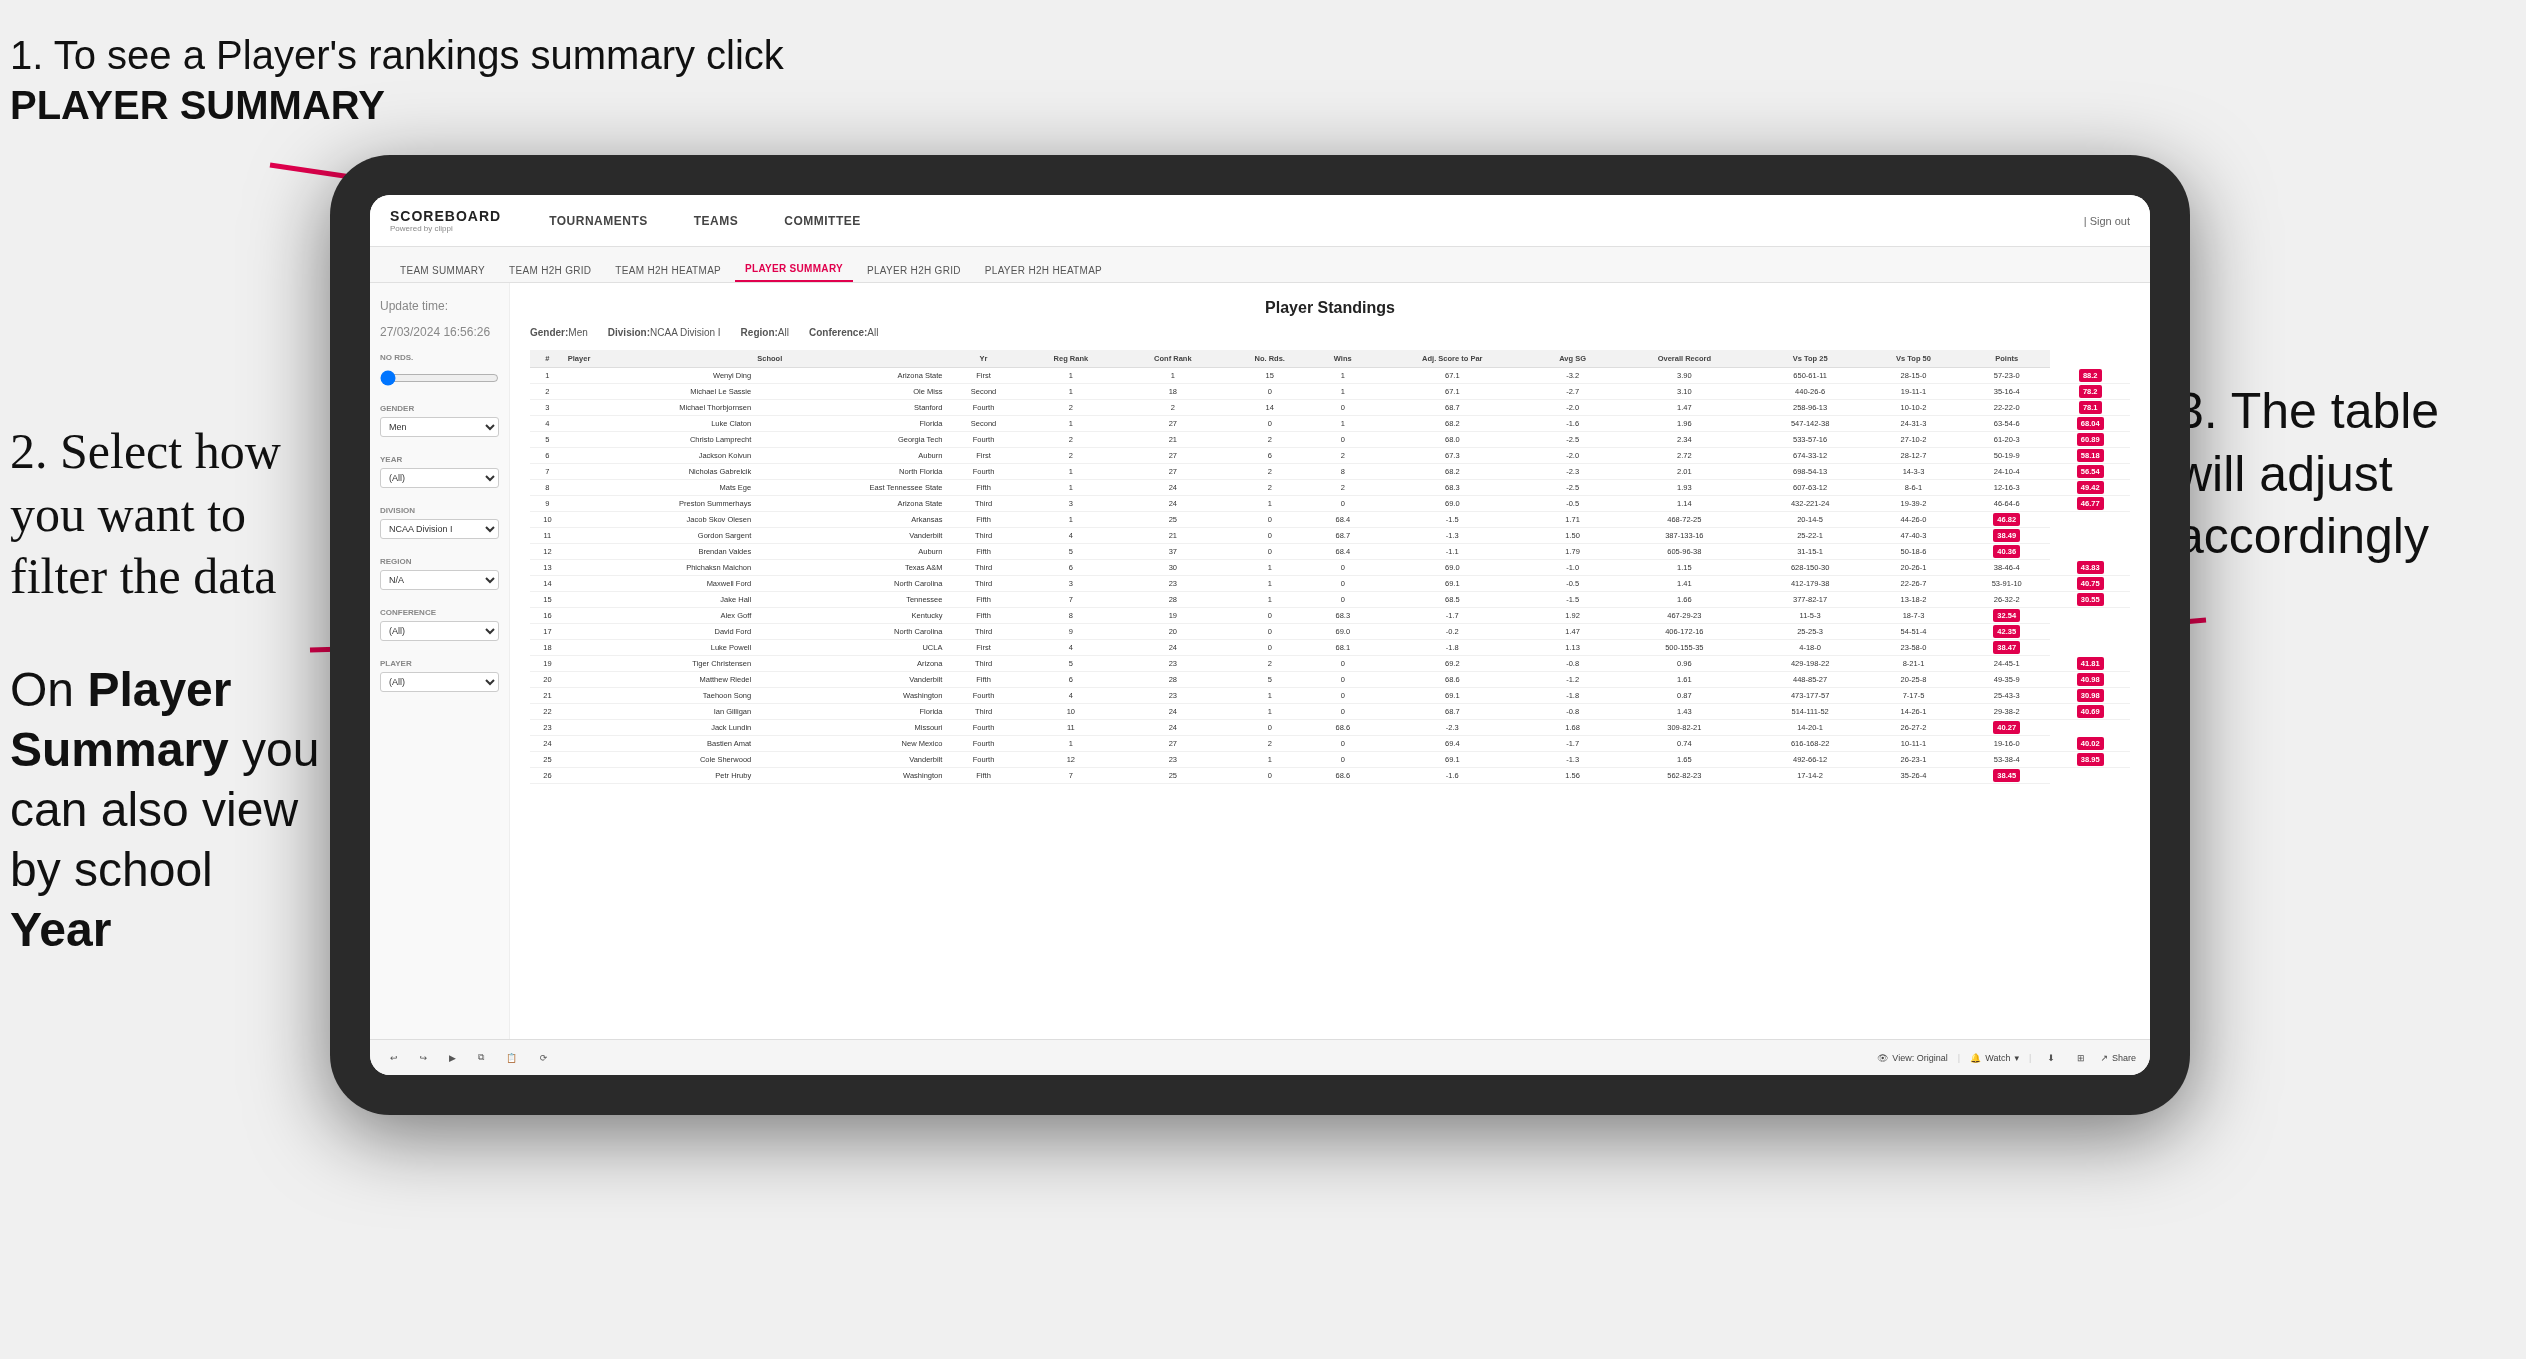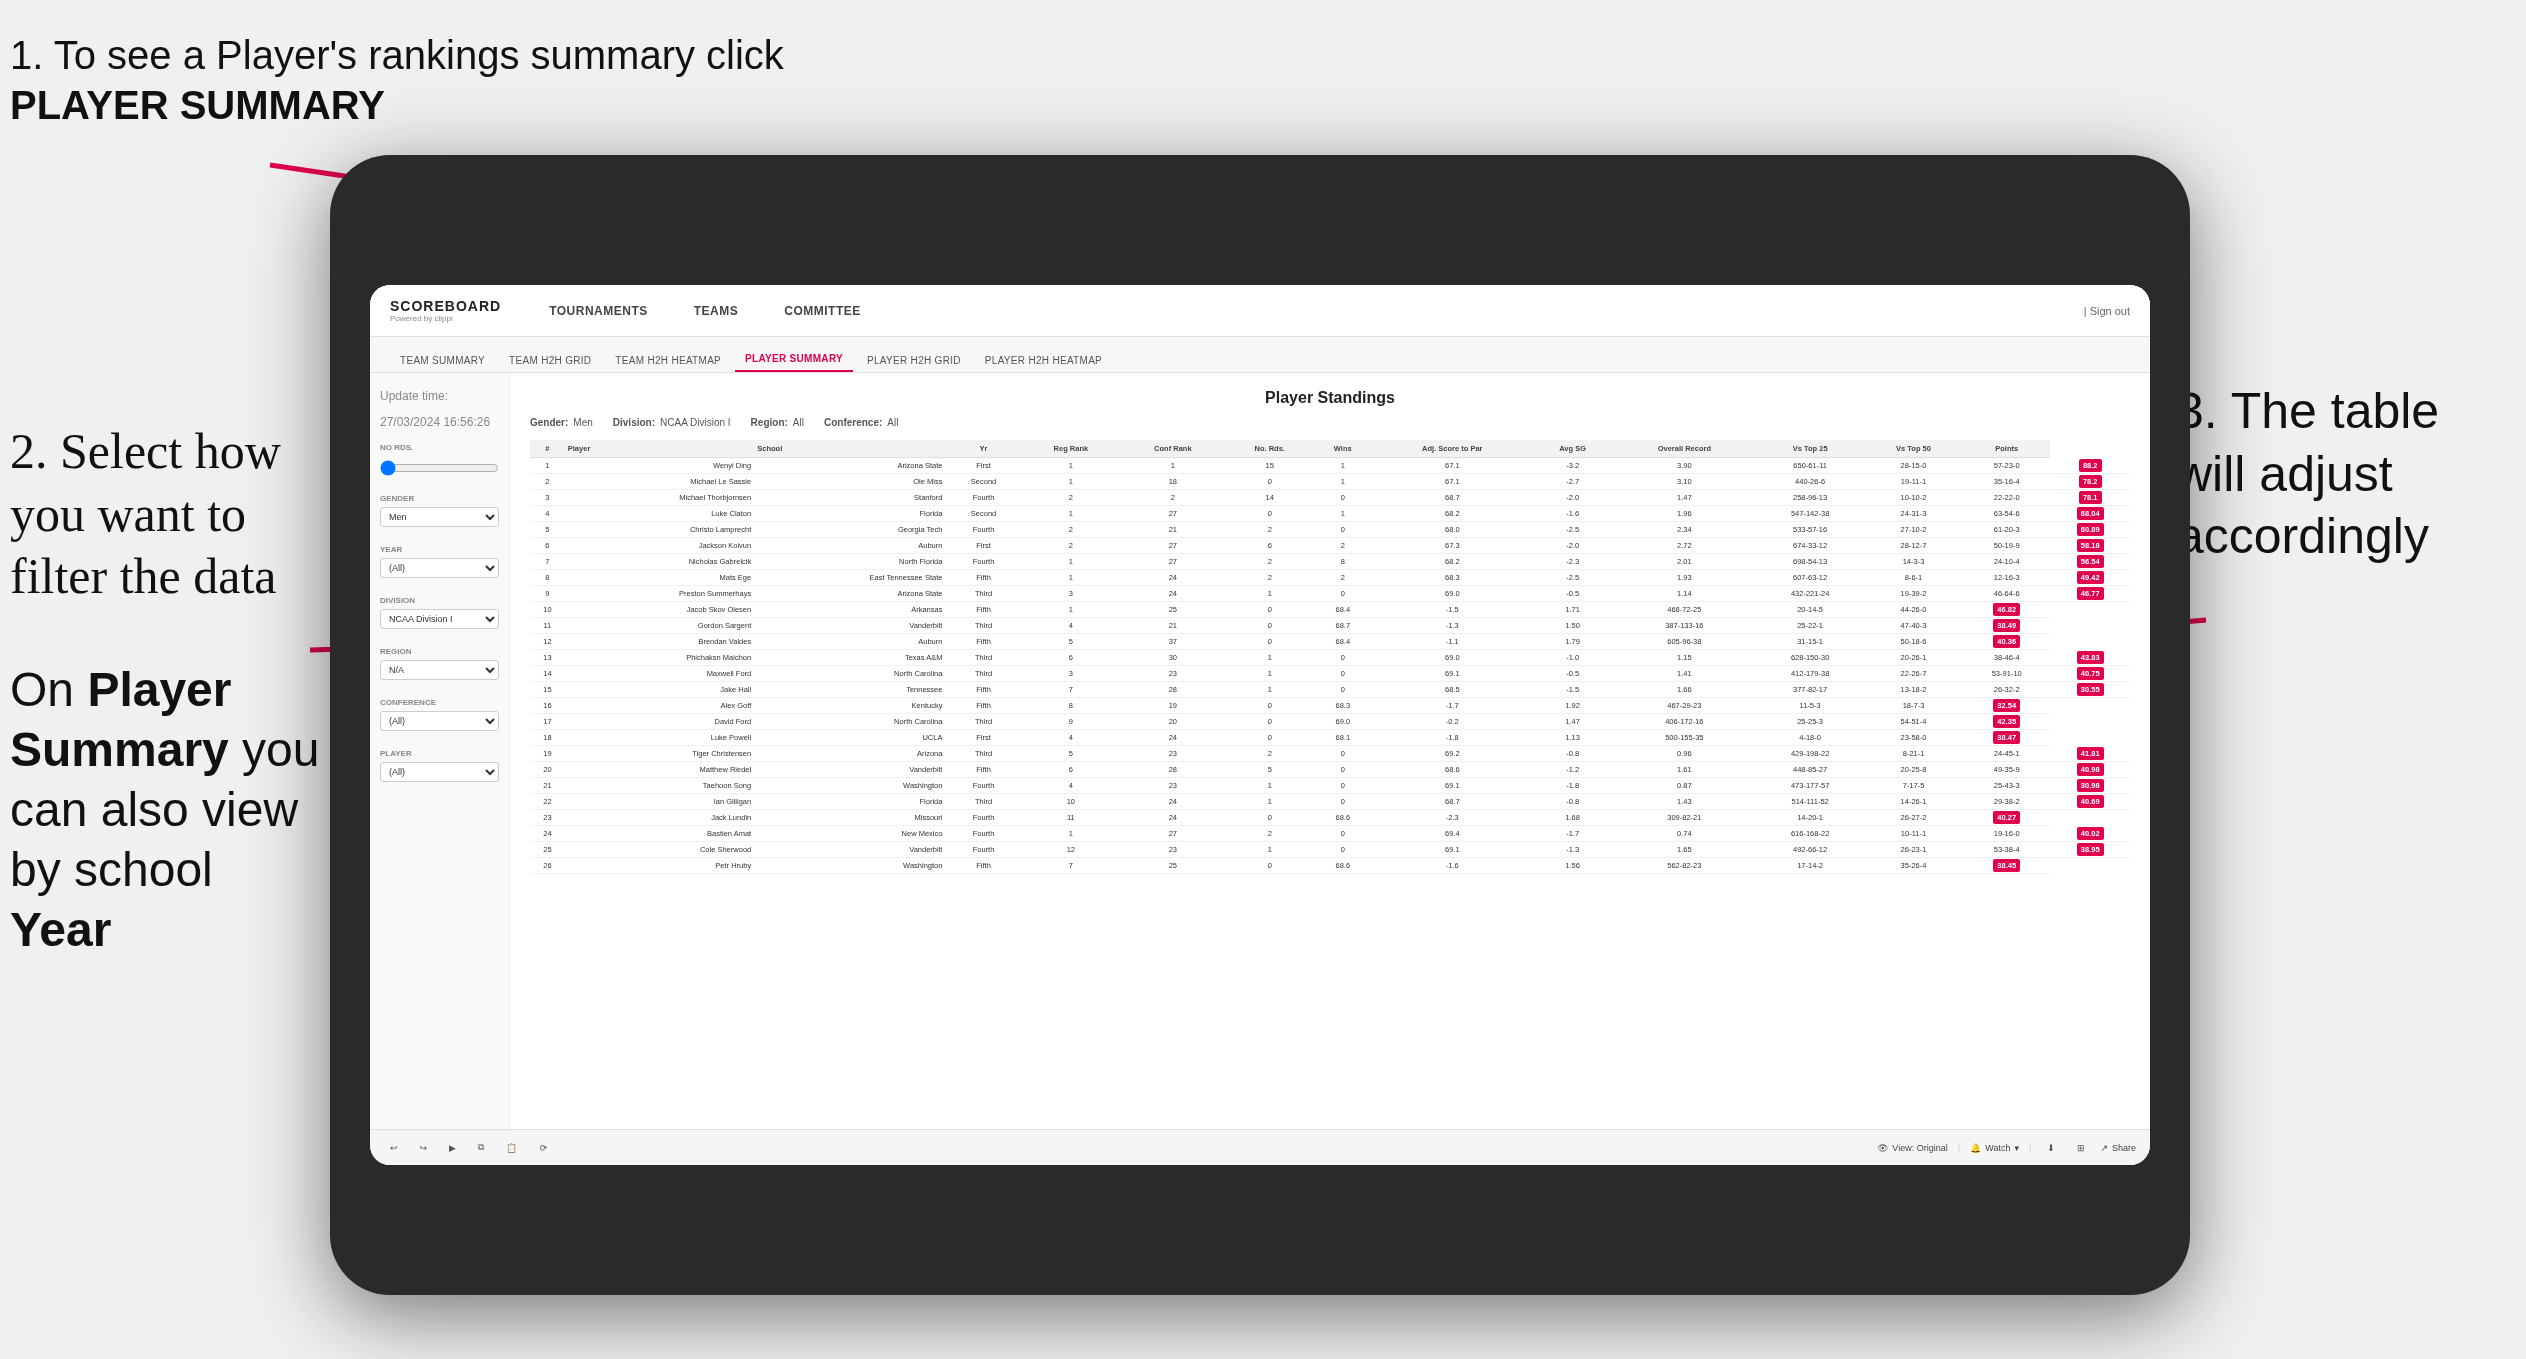--- a/index.html
+++ b/index.html
@@ -69,21 +69,21 @@
       width: 420px;
       height: 60px;
     }
 
     
     .tablet {
       position: absolute;
       top: 155px;
       left: 330px;
       width: 1860px;
-      height: 1140px;
+      height: 960px;
       background: #2a2a2a;
       border-radius: 60px;
       box-shadow: 0 20px 80px rgba(0,0,0,0.5);
       display: flex;
       align-items: center;
       justify-content: center;
     }
     .tablet-screen {
       width: 1780px;
       height: 880px;
@@ -228,21 +228,20 @@
       display: flex;
       gap: 20px;
       margin-bottom: 12px;
       font-size: 10px;
       color: #555;
       align-items: center;
     }
     .filter-item {
       display: flex;
       align-items: center;
-      gap: 5px;
     }
     .filter-label { font-weight: 600; }
 
     
     .standings-table {
       width: 100%;
       border-collapse: collapse;
       font-size: 8px;
     }
     .standings-table th {

